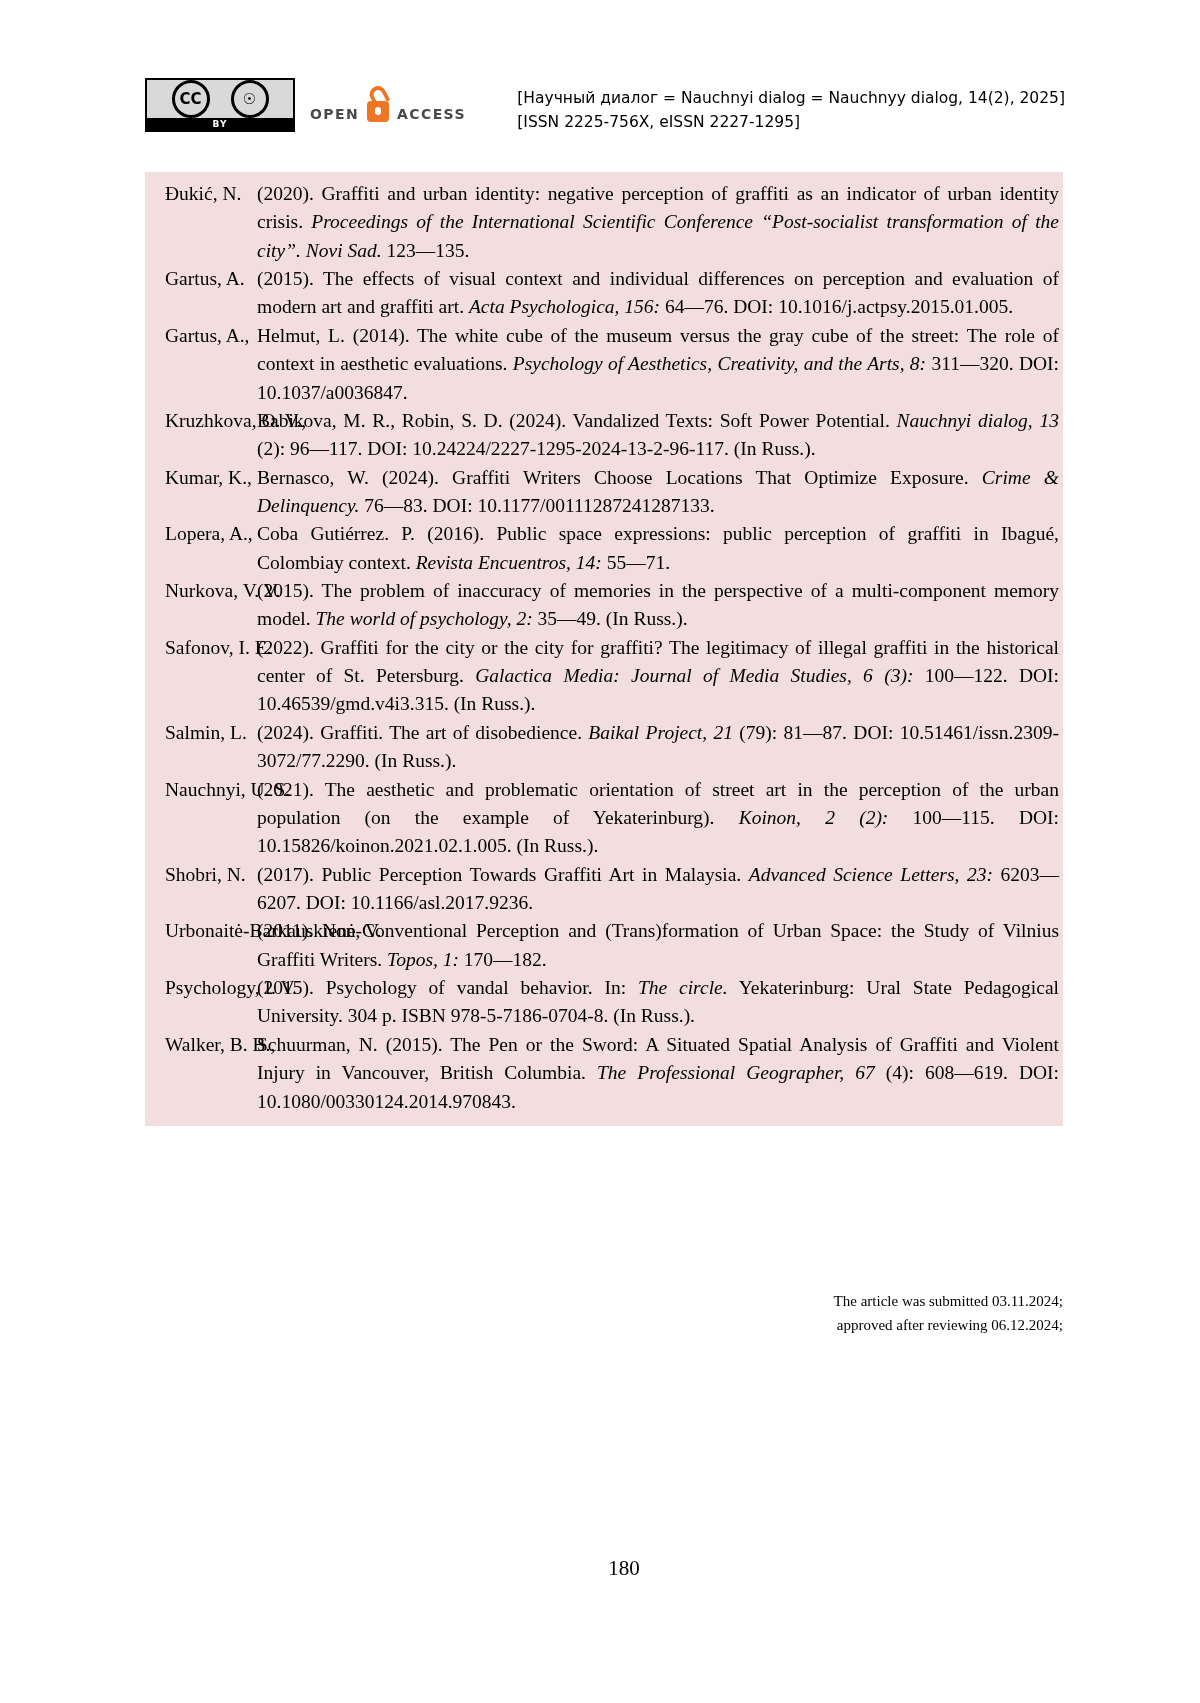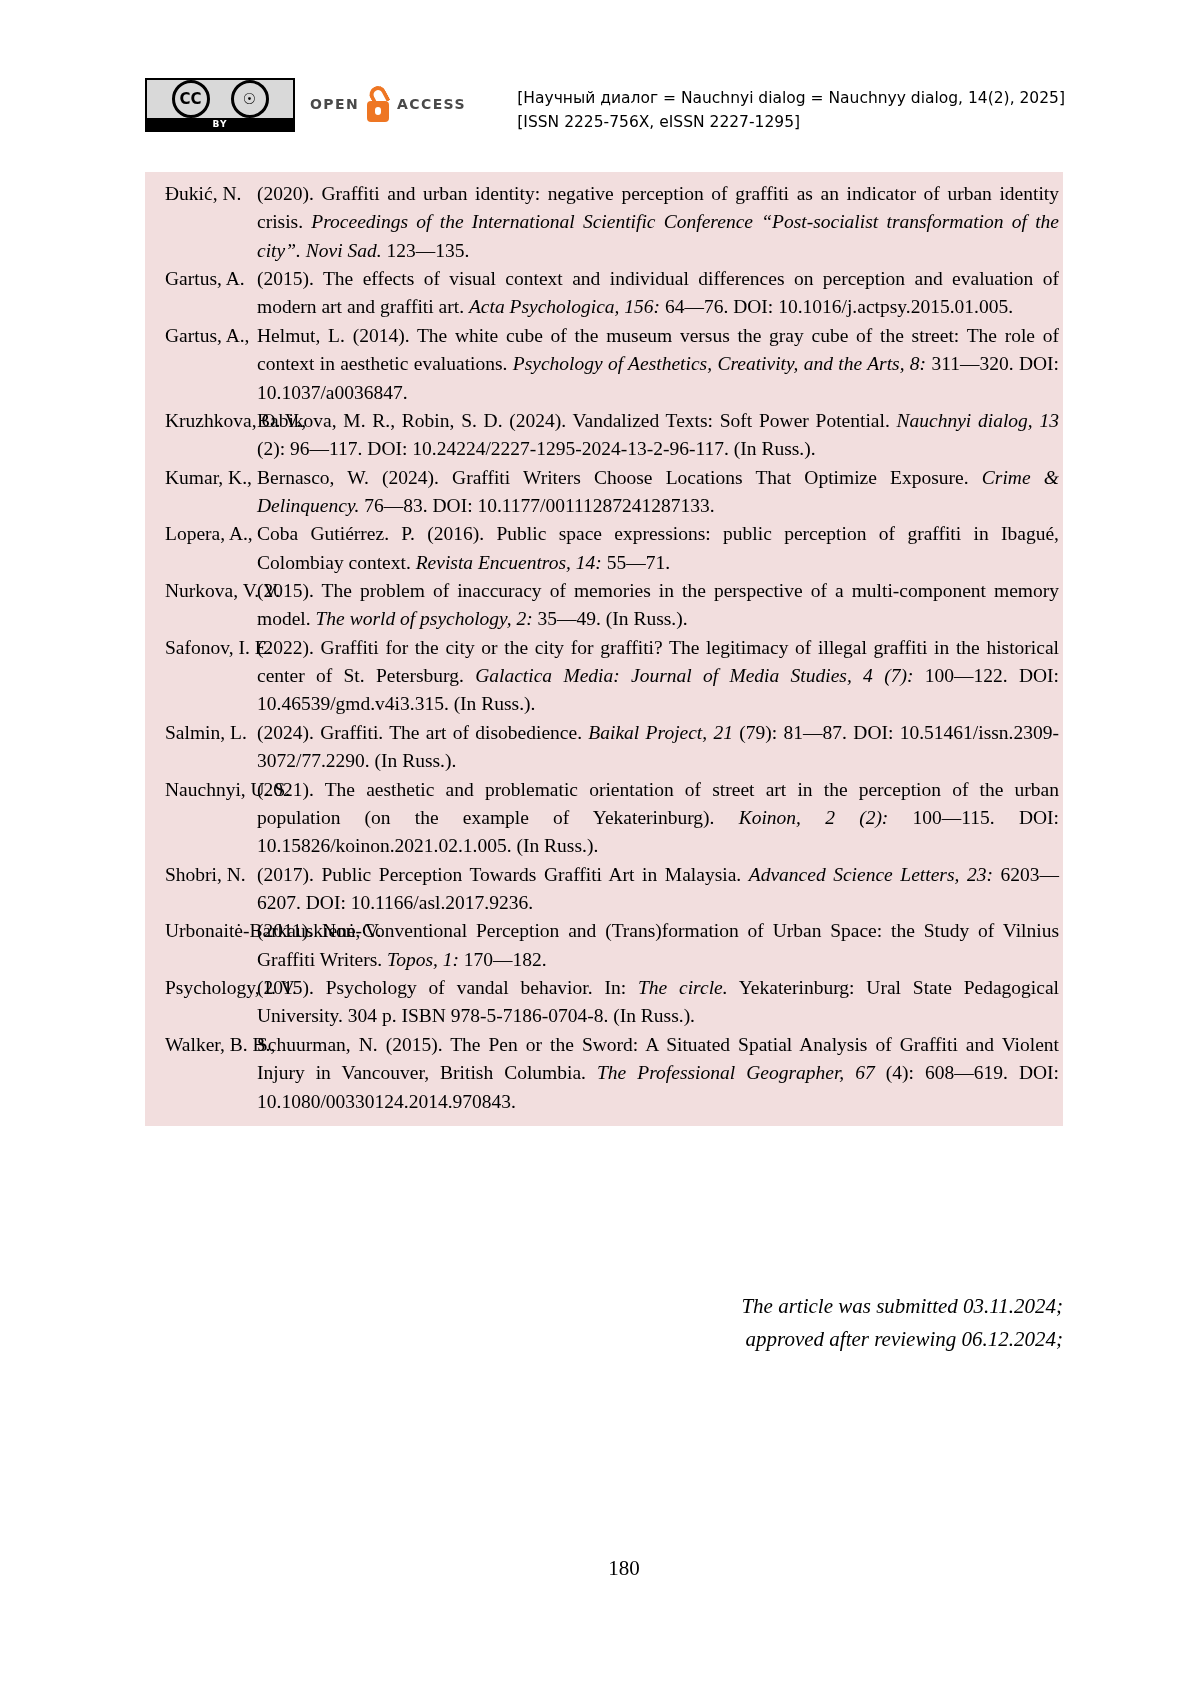--- a/index.html
+++ b/index.html
@@ -74,21 +74,21 @@
     letter-spacing: 1px;
     display: flex;
     align-items: center;
     justify-content: center;
   }
   .oa-logo {
     position: absolute;
     left: 165px;
     top: 12px;
     display: flex;
-    align-items: center;
+    align-items: flex-end;
     font-family: "DejaVu Sans", sans-serif;
     font-size: 14px;
     font-weight: bold;
     letter-spacing: 1.4px;
     color: #4a4a4a;
   }
   .oa-lock {
     position: relative;
     width: 26px;
     height: 36px;
@@ -166,22 +166,21 @@
   }
   .ref i { font-style: italic; }
 
   
   .submission {
     position: absolute;
     right: 137px;
     top: 1290px;
     width: 420px;
     text-align: right;
-    font-style: italic;
-    font-size: 21px;
+    font-size: 15px;
     line-height: 1.58;
   }
 
   
   .folio {
     position: absolute;
     left: 0;
     top: 1556px;
     width: 1200px;
     text-align: center;
@@ -221,21 +220,21 @@
   </div>
 
   <div class="refs" id="refs-container" style="background: rgb(242, 222, 222);">
       <p class="ref"><span class="hang">Đukić, N.</span><span>(2020). Graffiti and urban identity: negative perception of graffiti as an indicator of urban identity crisis. <i>Proceedings of the International Scientific Conference “Post-socialist transformation of the city”. Novi Sad.</i> 123—135.</span></p>
       <p class="ref"><span class="hang">Gartus, A.</span><span>(2015). The effects of visual context and individual differences on perception and evaluation of modern art and graffiti art. <i>Acta Psychologica, 156:</i> 64—76. DOI: 10.1016/j.actpsy.2015.01.005.</span></p>
       <p class="ref"><span class="hang">Gartus, A.,</span><span>Helmut, L. (2014). The white cube of the museum versus the gray cube of the street: The role of context in aesthetic evaluations. <i>Psychology of Aesthetics, Creativity, and the Arts, 8:</i> 311—320. DOI: 10.1037/a0036847.</span></p>
       <p class="ref"><span class="hang">Kruzhkova, O. V.,</span><span>Babikova, M. R., Robin, S. D. (2024). Vandalized Texts: Soft Power Potential. <i>Nauchnyi dialog, 13</i> (2): 96—117. DOI: 10.24224/2227-1295-2024-13-2-96-117. (In Russ.).</span></p>
       <p class="ref"><span class="hang">Kumar, K.,</span><span>Bernasco, W. (2024). Graffiti Writers Choose Locations That Optimize Exposure. <i>Crime &amp; Delinquency.</i> 76—83. DOI: 10.1177/00111287241287133.</span></p>
       <p class="ref"><span class="hang">Lopera, A.,</span><span>Coba Gutiérrez. P. (2016). Public space expressions: public perception of graffiti in Ibagué, Colombiay context. <i>Revista Encuentros, 14:</i> 55—71.</span></p>
       <p class="ref"><span class="hang">Nurkova, V. V.</span><span>(2015). The problem of inaccuracy of memories in the perspective of a multi-component memory model. <i>The world of psychology, 2:</i> 35—49. (In Russ.).</span></p>
-      <p class="ref"><span class="hang">Safonov, I. E.</span><span>(2022). Graffiti for the city or the city for graffiti? The legitimacy of illegal graffiti in the historical center of St. Petersburg. <i>Galactica Media: Journal of Media Studies, 4 (7):</i> 100—122. DOI: 10.46539/gmd.v4i3.315. (In Russ.).</span></p>
+      <p class="ref"><span class="hang">Safonov, I. E.</span><span>(2022). Graffiti for the city or the city for graffiti? The legitimacy of illegal graffiti in the historical center of St. Petersburg. <i>Galactica Media: Journal of Media Studies, 6 (3):</i> 100—122. DOI: 10.46539/gmd.v4i3.315. (In Russ.).</span></p>
       <p class="ref"><span class="hang">Salmin, L.</span><span>(2024). Graffiti. The art of disobedience. <i>Baikal Project, 21</i> (79): 81—87. DOI: 10.51461/issn.2309-3072/77.2290. (In Russ.).</span></p>
       <p class="ref"><span class="hang">Nauchnyi, U. S.</span><span>(2021). The aesthetic and problematic orientation of street art in the perception of the urban population (on the example of Yekaterinburg). <i>Koinon, 2 (2):</i> 100—115. DOI: 10.15826/koinon.2021.02.1.005. (In Russ.).</span></p>
       <p class="ref"><span class="hang">Shobri, N.</span><span>(2017). Public Perception Towards Graffiti Art in Malaysia. <i>Advanced Science Letters, 23:</i> 6203—6207. DOI: 10.1166/asl.2017.9236.</span></p>
       <p class="ref"><span class="hang">Urbonaitė-Barkauskienė, V.</span><span>(2011). Non-Conventional Perception and (Trans)formation of Urban Space: the Study of Vilnius Graffiti Writers. <i>Topos, 1:</i> 170—182.</span></p>
       <p class="ref"><span class="hang">Psychology, I. V.</span><span>(2015). Psychology of vandal behavior. In: <i>The circle.</i> Yekaterinburg: Ural State Pedagogical University. 304 p. ISBN 978-5-7186-0704-8. (In Russ.).</span></p>
       <p class="ref"><span class="hang">Walker, B. B.,</span><span>Schuurman, N. (2015). The Pen or the Sword: A Situated Spatial Analysis of Graffiti and Violent Injury in Vancouver, British Columbia. <i>The Professional Geographer, 67</i> (4): 608—619. DOI: 10.1080/00330124.2014.970843.</span></p>
     </div>
 
   <div class="submission">
     <div>The article was submitted 03.11.2024;</div>

